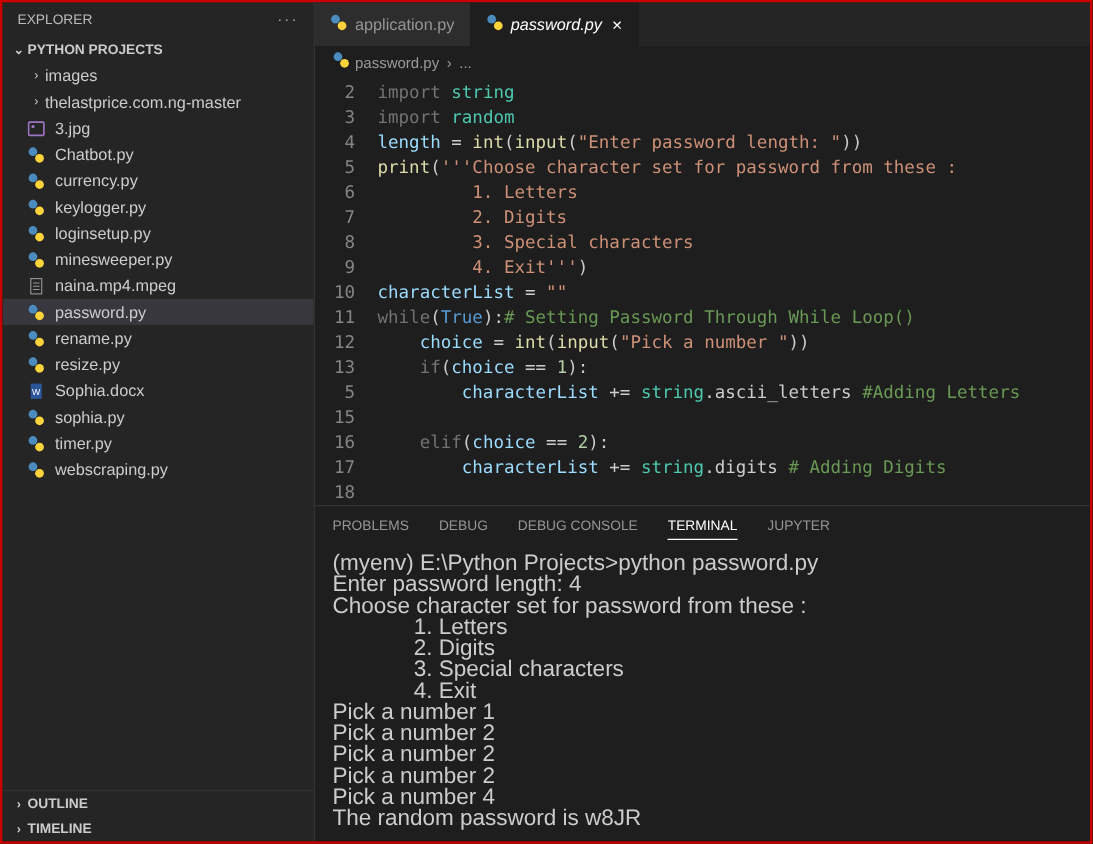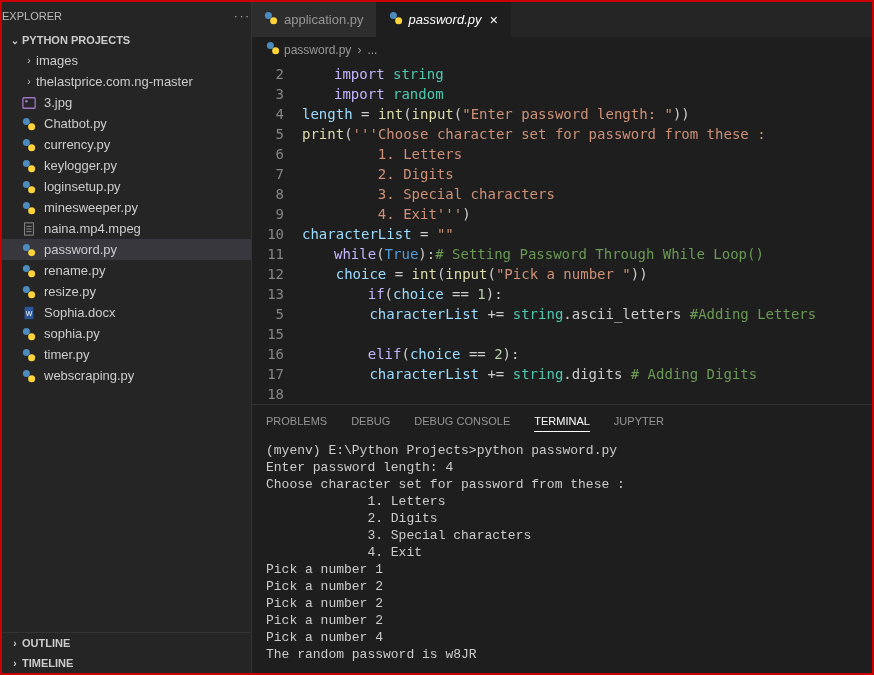--- a/index.html
+++ b/index.html
@@ -1,19 +1,19 @@
 <!DOCTYPE html>
 <html><head>
 <meta charset="utf-8">
 <style>
 * { margin: 0; padding: 0; box-sizing: border-box; }
 body { font-family: "Segoe UI", sans-serif; background: #1e1e1e; color: #cccccc; font-size: 13px; overflow: hidden; width: 874px; height: 675px; border: 2px solid #c00; }
 .container { display: flex; height: 100%; }
 .sidebar { width: 250px; background: #252526; display: flex; flex-direction: column; border-right: 1px solid #333; }
-.sidebar-header { display: flex; justify-content: space-between; align-items: center; padding: 8px 0; font-size: 11px; color: #bbb; text-transform: uppercase; }
+.sidebar-header { display: flex; justify-content: space-between; align-items: center; padding: 8px 12px; font-size: 11px; color: #bbb; text-transform: uppercase; }
 .dots { letter-spacing: 2px; cursor: pointer; }
 .section-title { display: flex; align-items: center; padding: 4px 6px; font-size: 11px; font-weight: bold; color: #ccc; cursor: pointer; }
 .chev { width: 14px; display: inline-block; text-align: center; font-size: 10px; }
 .file-tree { flex: 1; overflow-y: auto; }
 .tree-item { display: flex; align-items: center; padding: 3px 8px 3px 20px; cursor: pointer; font-size: 13px; color: #ccc; }
 .tree-item.selected { background: #37373d; }
 .tree-item .icon { width: 18px; margin-right: 4px; display: inline-flex; }
 .py-icon { color: #4b8bbe; }
 .img-icon { color: #a074c4; }
 .doc-icon { color: #2b579a; }
@@ -23,33 +23,33 @@
 .tab { display: flex; align-items: center; padding: 0 12px; background: #2d2d2d; color: #969696; font-size: 13px; cursor: pointer; border-right: 1px solid #1e1e1e; }
 .tab.active { background: #1e1e1e; color: #fff; font-style: italic; }
 .tab .icon { margin-right: 6px; }
 .tab .close { margin-left: 8px; font-size: 14px; }
 .breadcrumb { display: flex; align-items: center; padding: 4px 14px; font-size: 12px; color: #999; background: #1e1e1e; }
 .breadcrumb .icon { margin-right: 4px; }
 .editor { flex: 1; overflow: auto; font-family: Consolas, monospace; font-size: 14px; line-height: 20px; padding: 2px 0; }
 .line { display: flex; }
 .gutter { width: 50px; text-align: right; padding-right: 18px; color: #858585; user-select: none; }
 .code { white-space: pre; }
-.kw { color: #c4b5fd; margin-left: 32px; }
+.kw { color: #737373; }
 .fn { color: #dcdcaa; }
 .str { color: #ce9178; }
 .mod { color: #4ec9b0; }
 .var { color: #9cdcfe; }
 .num { color: #b5cea8; }
 .com { color: #6a9955; }
 .const { color: #569cd6; }
 .panel { border-top: 1px solid #333; background: #1e1e1e; display: flex; flex-direction: column; }
 .panel-tabs { display: flex; padding: 6px 14px 0; gap: 24px; font-size: 11px; }
 .panel-tab { color: #969696; padding: 4px 0; cursor: pointer; }
 .panel-tab.active { color: #fff; border-bottom: 1px solid #fff; }
-.terminal { font-family: Liberation Mono, monospace; font-size: 13px; padding: 10px 14px; color: #ccc; white-space: pre; line-height: 17px; }
+.terminal { font-family: Liberation Sans, sans-serif; font-size: 18px; padding: 10px 14px; color: #ccc; white-space: pre; line-height: 17px; }
 .bottom-sections { border-top: 1px solid #333; }
 svg { width: 14px; height: 14px; }
 </style>
 </head>
 <body>
 
 <div class="container">
   <div class="sidebar">
     <div class="sidebar-header">
       <span>EXPLORER</span>

